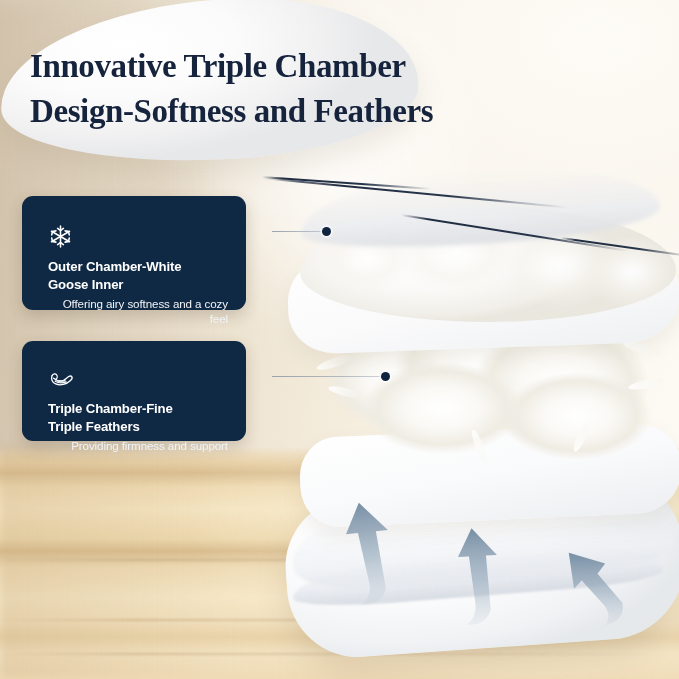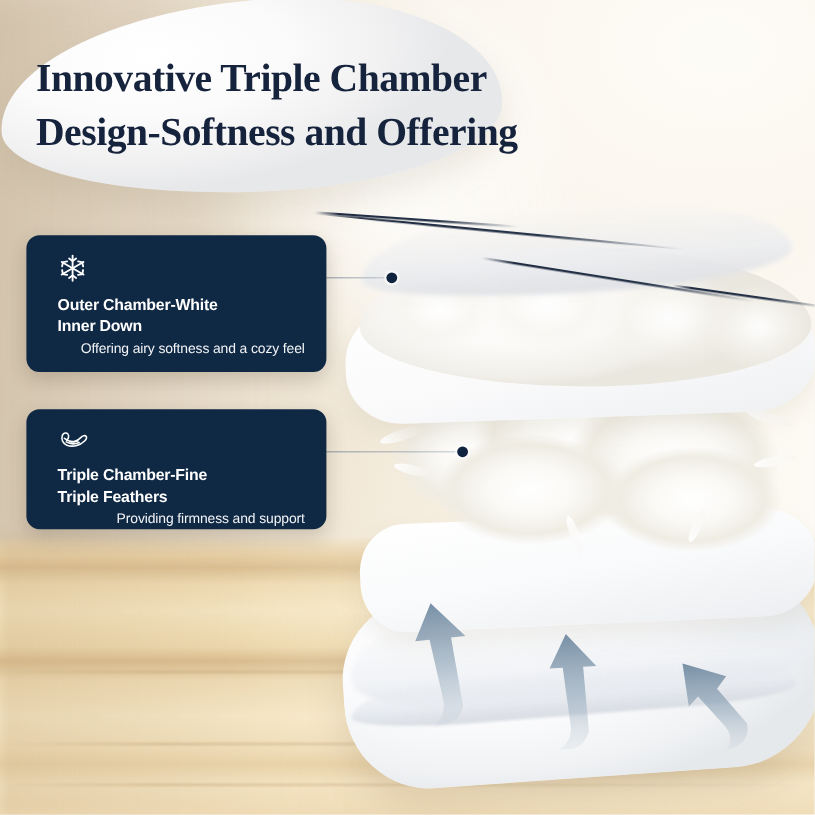--- a/index.html
+++ b/index.html
@@ -244,26 +244,26 @@
     width: 9px;
     height: 9px;
     border-radius: 50%;
     background: #11243f;
     box-shadow: 0 0 0 2px rgba(255,255,255,0.55);
   }
 
   
   .card {
     position: absolute;
-    width: 250px;
+    width: 224px;
     background: #0f2844;
     border-radius: 11px;
     box-shadow: 0 6px 16px rgba(60,45,25,0.20);
     box-sizing: border-box;
-    padding: 15px 18px 16px 26px;
+    padding: 28px 18px 16px 26px;
   }
   .card-1 { left: 22px; top: 196px; height: 114px; }
   .card-2 { left: 22px; top: 341px; height: 100px; }
 
   .card-icon {
     display: block;
     margin: 0 0 9px 0;
     line-height: 0;
   }
   .card-title {
@@ -391,21 +391,21 @@
         <polyline points="9.2,4.2 12,6.3 14.8,4.2"></polyline>
         <polyline points="9.2,19.8 12,17.7 14.8,19.8"></polyline>
         <polyline points="3.6,10.5 4.3,7.2 7.6,6.6"></polyline>
         <polyline points="20.4,13.5 19.7,16.8 16.4,17.4"></polyline>
         <polyline points="3.6,13.5 4.3,16.8 7.6,17.4"></polyline>
         <polyline points="20.4,10.5 19.7,7.2 16.4,6.6"></polyline>
       </svg>
     </span>
     <p class="card-title">
       <span>Outer Chamber-White</span><br>
-      <span>Inner Down</span>
+      <span>Goose Inner</span>
     </p>
     <p class="card-desc">Offering airy softness and a cozy feel</p>
   </div>
 
   <div class="card card-2">
     <span class="card-icon">
       <svg width="27" height="22" viewBox="0 0 30 22" fill="none" stroke="#ffffff" stroke-width="1.45" stroke-linecap="round" stroke-linejoin="round" xmlns="http://www.w3.org/2000/svg">
         <path d="M4.5 6.2 C3 9.5 4.6 13.8 8.6 15.4 C13.6 17.4 20.6 16 25 11.6 C26.6 10 27.2 8.2 26.4 7.2 C25.4 6 23.2 6.6 21.4 8.4 C18.6 11.2 14.4 12.8 11 12.2"></path>
         <path d="M4.5 6.2 C5.6 4 8.2 3.4 9.6 5.2 C10.8 6.8 10.2 9.4 8.4 10.8"></path>
         <path d="M6.2 9.0 C9.6 11.8 14.6 13.0 18.8 11.6"></path>
@@ -414,16 +414,16 @@
     </span>
     <p class="card-title">
       <span>Triple Chamber-Fine</span><br>
       <span>Triple Feathers</span>
     </p>
     <p class="card-desc">Providing firmness and support</p>
   </div>
 
   <h1 class="headline">
     <span class="headline-line">Innovative Triple Chamber</span>
-    <span class="headline-line">Design-Softness and Offering</span>
+    <span class="headline-line">Design-Softness and Feathers</span>
   </h1>
 
 </div>
 
 </body></html>

